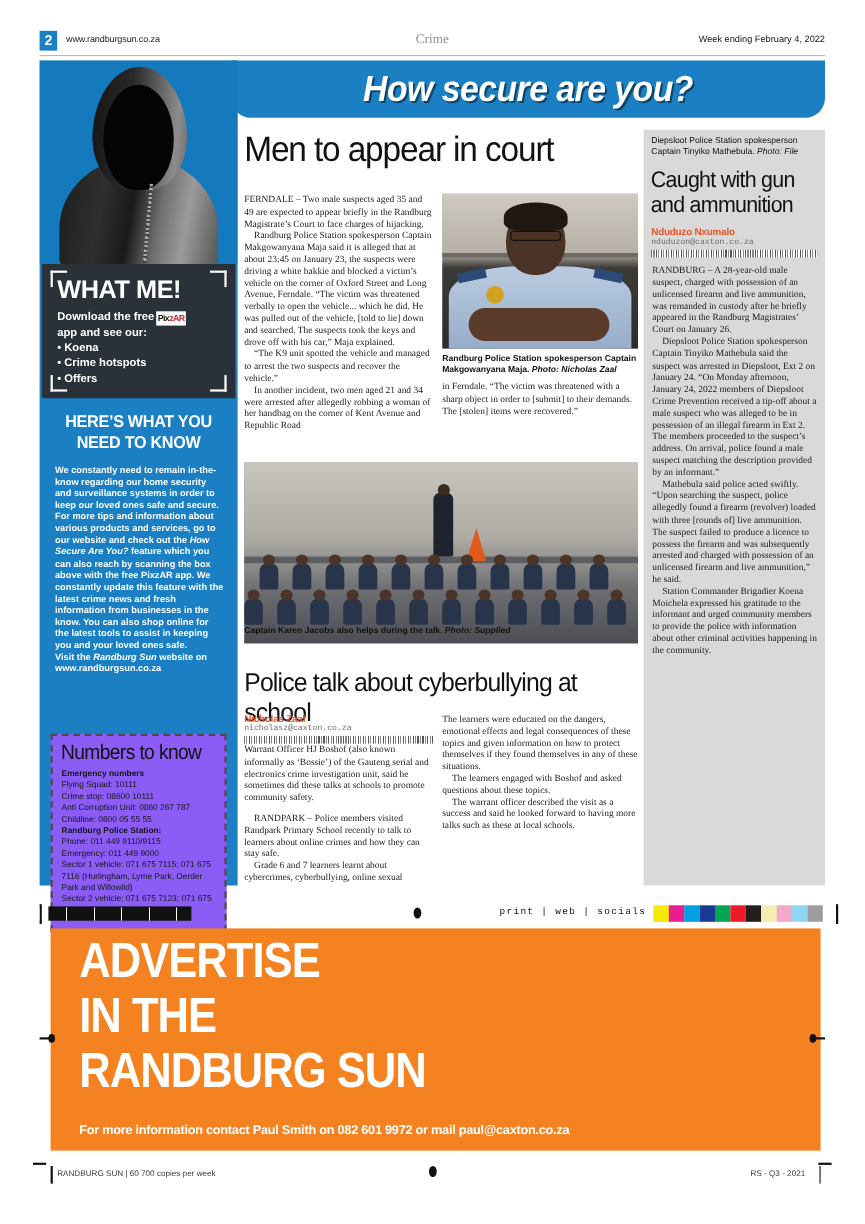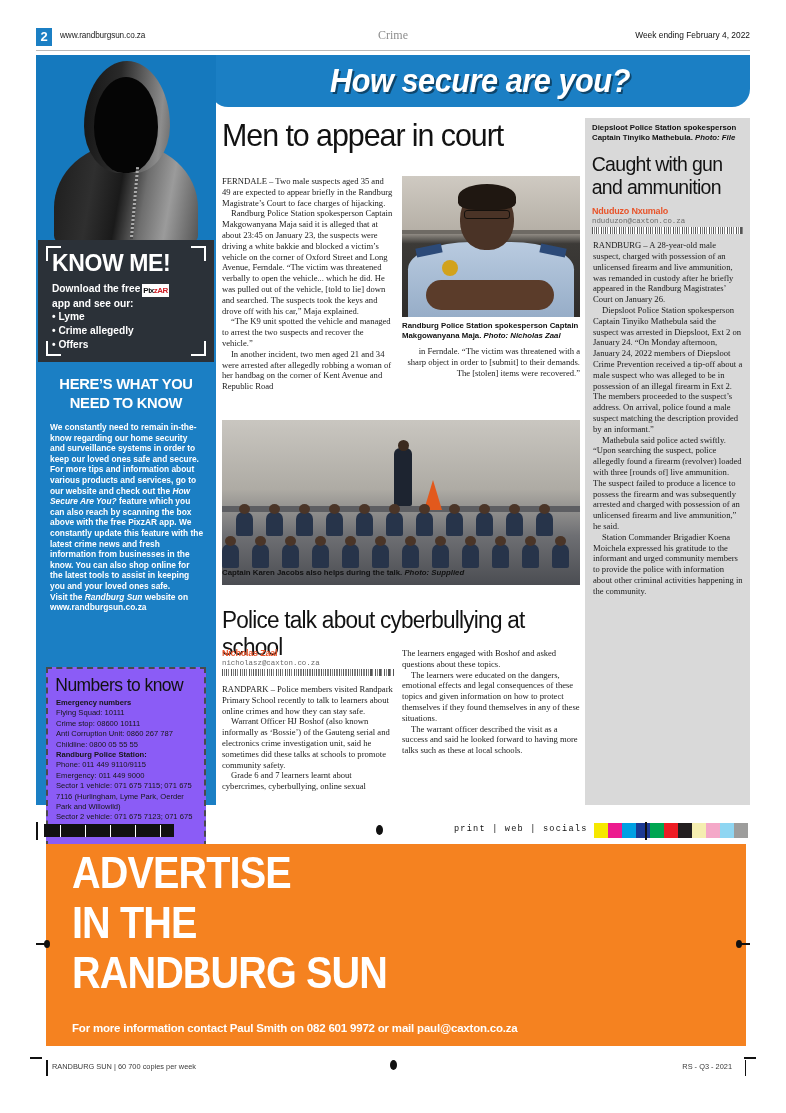--- a/index.html
+++ b/index.html
@@ -215,21 +215,21 @@
   .pt-van { position: absolute; inset: 0; background: #e9eef3; }
   .pt-stripe-blue { position: absolute; left: 0; right: 0; top: 38px; height: 30px; background: #1d3f8f; }
   .pt-stripe-yellow { position: absolute; left: 0; right: 0; top: 68px; height: 14px; background: #f2c400; }
   .pt-stripe-blue2 { position: absolute; left: 0; right: 0; top: 82px; height: 26px; background: #1d3f8f; }
   .pt-text { position: absolute; left: 6px; top: 6px; font-size: 11px; font-weight: bold; color: #1d3f8f; letter-spacing: 2px; }
   .pt-head { position: absolute; left: 50px; top: 28px; width: 58px; height: 70px; background: #4d3525; border-radius: 50% 50% 46% 46%; }
   .pt-hair { position: absolute; left: 48px; top: 24px; width: 62px; height: 24px; background: #1a1410; border-radius: 50% 50% 25% 25%; }
   .pt-body { position: absolute; left: 16px; top: 92px; width: 126px; height: 70px; background: #4c5056; border-radius: 34% 34% 0 0 / 26% 26% 0 0; }
   .pt-collar { position: absolute; left: 62px; top: 92px; width: 34px; height: 20px; background: #e8eaec; border-radius: 0 0 50% 50%; }
   .pt-badge { position: absolute; left: 24px; top: 120px; width: 22px; height: 26px; background: #1f4fa0; border-radius: 3px; }
-  .rc-caption { padding: 5px 7px 0 7px; font-size: 7.8px; font-weight: bold; line-height: 9.6px; color: #111; }
+  .rc-caption { padding: 5px 7px 0 7px; font-size: 7.8px; font-weight: normal; line-height: 9.6px; color: #111; }
   .rc-caption i { font-style: italic; }
   .headline-3 {
     padding: 10px 7px 0 7px; font-size: 20.5px; color: #121212; line-height: 23px;
     letter-spacing: -0.7px; transform: scaleX(0.95); transform-origin: left;
   }
   .rc-byline { padding: 8px 7px 0 7px; }
   .rc-body { padding: 6px 7px 0 8px; }
 </style>
 </head>
 <body>
@@ -256,28 +256,28 @@
       <div class="hood-hood"></div>
       <div class="hood-face"></div>
       <div class="hood-zip"></div>
     </div>
 
     <div class="scan-panel">
       <div class="bracket bk-tl"></div>
       <div class="bracket bk-tr"></div>
       <div class="bracket bk-bl"></div>
       <div class="bracket bk-br"></div>
-      <div class="scan-title">KNOW ME!</div>
+      <div class="scan-title">WHAT ME!</div>
       <div class="scan-sub">
         <span>Download the free</span><span class="pixzar-badge"><span>Pix</span><i>z</i><i>AR</i></span><br>
         <span>app and see our:</span>
       </div>
       <div class="scan-list">
-        <div>• Lyme</div>
-        <div>• Crime allegedly</div>
+        <div>• Koena</div>
+        <div>• Crime hotspots</div>
         <div>• Offers</div>
       </div>
     </div>
 
     <div class="need-know">
       <div class="nk-title">HERE’S WHAT YOU NEED TO KNOW</div>
       <div class="nk-body">
         <span>We constantly need to remain in-the-know regarding our home security and surveillance systems in order to keep our loved ones safe and secure.</span><br>
         <span>For more tips and information about various products and services, go to our website and check out the </span><em>How Secure Are You?</em><span> feature which you can also reach by scanning the box above with the free PixzAR app. We constantly update this feature with the latest crime news and fresh information from businesses in the know. You can also shop online for the latest tools to assist in keeping you and your loved ones safe.</span><br>
         <span>Visit the </span><em>Randburg Sun</em><span> website on www.randburgsun.co.za</span>
@@ -322,21 +322,21 @@
         <div class="po-arm"></div>
         <div class="po-badge"></div>
         <div class="po-head"></div>
           <div class="po-hair"></div>
           <div class="po-glasses"></div>
       </div>
       <div class="caption">
         <span>Randburg Police Station spokesperson Captain Makgowanyana Maja.</span>
         <i>Photo: Nicholas Zaal</i>
       </div>
-      <p class="art" style="margin-top:6px;text-align:right;">in Ferndale. “The victim was threatened with a sharp object in order to [submit] to their demands. The [stolen] items were recovered.”</p>
+      <p class="art" style="margin-top:6px;">in Ferndale. “The victim was threatened with a sharp object in order to [submit] to their demands. The [stolen] items were recovered.”</p>
     </div>
   </div>
 
   <div class="photo-class">
     <div class="pc-wall"></div>
     <div class="pc-stage"></div>
     <div class="pc-speaker"></div>
       <div class="pc-speaker-head"></div>
       <div class="pc-cone"></div>
     <div class="pc-row" style="top:92px;">
@@ -372,27 +372,27 @@
     <i>Photo: Supplied</i>
   </div>
 
   <div class="headline-2">Police talk about cyberbullying at school</div>
 
   <div class="cyber-cols">
     <div class="col-a">
       <div class="byline">Nicholas Zaal</div>
       <div class="byline-mail">nicholasz@caxton.co.za</div>
       <div class="barcode"></div>
+      <p class="art">Warrant Officer HJ Boshof (also known informally as ‘Bossie’) of the Gauteng serial and electronics crime investigation unit, said he sometimes did these talks at schools to promote community safety.</p>
       <p class="art" style="margin-top:8px;">RANDPARK – Police members visited Randpark Primary School recently to talk to learners about online crimes and how they can stay safe.</p>
-      <p class="art">Warrant Officer HJ Boshof (also known informally as ‘Bossie’) of the Gauteng serial and electronics crime investigation unit, said he sometimes did these talks at schools to promote community safety.</p>
       <p class="art">Grade 6 and 7 learners learnt about cybercrimes, cyberbullying, online sexual</p>
     </div>
     <div class="col-b">
+      <p class="art">The learners were educated on the dangers, emotional effects and legal consequences of these topics and given information on how to protect themselves if they found themselves in any of these situations.</p>
       <p class="art">The learners engaged with Boshof and asked questions about these topics.</p>
-      <p class="art">The learners were educated on the dangers, emotional effects and legal consequences of these topics and given information on how to protect themselves if they found themselves in any of these situations.</p>
       <p class="art">The warrant officer described the visit as a success and said he looked forward to having more talks such as these at local schools.</p>
     </div>
   </div>
 
   <div class="right-col">
     <div class="rc-caption">
       <span>Diepsloot Police Station spokesperson Captain Tinyiko Mathebula.</span>
       <i>Photo: File</i>
     </div>
     <div class="headline-3">Caught with gun and ammunition</div>
@@ -402,21 +402,21 @@
       <div class="barcode"></div>
     </div>
     <div class="rc-body">
       <p class="art">RANDBURG – A 28-year-old male suspect, charged with possession of an unlicensed firearm and live ammunition, was remanded in custody after he briefly appeared in the Randburg Magistrates’ Court on January 26.</p>
       <p class="art">Diepsloot Police Station spokesperson Captain Tinyiko Mathebula said the suspect was arrested in Diepsloot, Ext 2 on January 24. “On Monday afternoon, January 24, 2022 members of Diepsloot Crime Prevention received a tip-off about a male suspect who was alleged to be in possession of an illegal firearm in Ext 2. The members proceeded to the suspect’s address. On arrival, police found a male suspect matching the description provided by an informant.”</p>
       <p class="art">Mathebula said police acted swiftly. “Upon searching the suspect, police allegedly found a firearm (revolver) loaded with three [rounds of] live ammunition. The suspect failed to produce a licence to possess the firearm and was subsequently arrested and charged with possession of an unlicensed firearm and live ammunition,” he said.</p>
       <p class="art">Station Commander Brigadier Koena Moichela expressed his gratitude to the informant and urged community members to provide the police with information about other criminal activities happening in the community.</p>
     </div>
   </div>
 
-  <div style="position:absolute;left:36px;top:822px;width:611px;height:22px;">
+  <div style="position:absolute;left:36px;top:822px;width:726px;height:22px;">
     <div style="position:absolute;left:0;top:0;width:2px;height:18px;background:#111;"></div>
     <div style="position:absolute;left:8px;top:2px;width:130px;height:13px;background:#111;"></div>
     <div style="position:absolute;left:0;top:3px;width:130px;height:12px;background:repeating-linear-gradient(to right,transparent 0 24px,#fff 24px 25px);"></div>
     <div style="position:absolute;left:340px;top:3px;width:7px;height:10px;background:#111;border-radius:50%;"></div>
     <div style="position:absolute;left:418px;top:2px;font-family:'Liberation Mono',monospace;font-size:8.6px;color:#111;letter-spacing:1.2px;">print | web | socials</div>
     <div style="position:absolute;left:558px;top:1px;height:15px;display:flex;">
       <div style="width:14px;background:#f6e800;"></div>
         <div style="width:14px;background:#ec1b8e;"></div>
       <div style="width:14px;background:#00a0e3;"></div>
         <div style="width:14px;background:#1b3a93;"></div>

